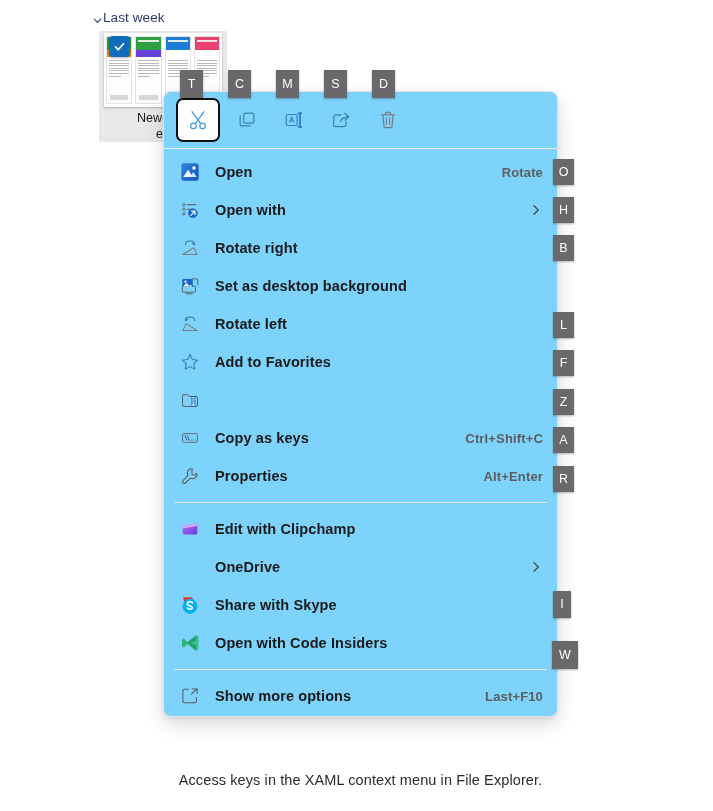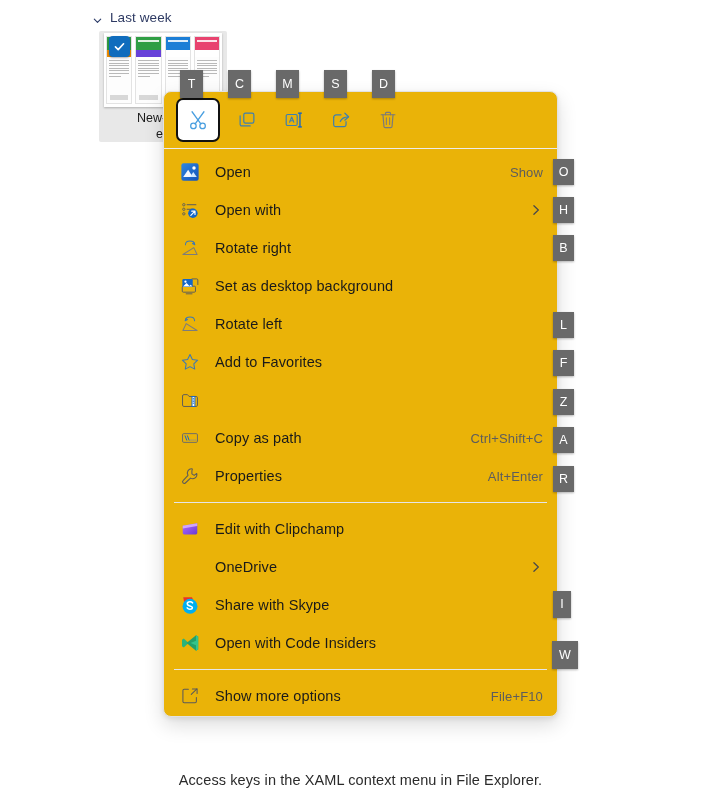--- a/index.html
+++ b/index.html
@@ -16,21 +16,20 @@
     -webkit-font-smoothing: antialiased;
   }
 
   
   #group-header {
     position: absolute;
     left: 92px;
     top: 10px;
     display: flex;
     align-items: center;
-    gap: 7px;
   }
   #group-header .chev {
     width: 11px;
     height: 11px;
     display: block;
     color: #2b3a67;
   }
   #group-header .glabel {
     font-size: 13.5px;
     color: #2e3a63;
@@ -145,26 +144,27 @@
     font-family: "Liberation Sans", sans-serif;
   }
 
   
   #flyout {
     position: absolute;
     left: 163px;
     top: 91px;
     width: 393px;
     height: 624px;
-    background: #eab308;
+    background: #7dd3fc;
     border: 1px solid #e2e2e2;
     border-radius: 8px;
     box-shadow: 0 8px 20px rgba(0,0,0,.14), 0 2px 5px rgba(0,0,0,.08);
     overflow: hidden;
     z-index: 20;
+    font-weight: bold;
   }
 
   
   #command-bar {
     position: relative;
     height: 56px;
     border-bottom: 1px solid #ececec;
     display: flex;
     align-items: center;
     padding-left: 12px;
@@ -415,21 +415,21 @@
                 <stop offset="1" stop-color="#1451b8"></stop>
               </linearGradient>
             </defs>
           <rect x="1.5" y="1.5" width="19" height="19" rx="2.4" fill="url(#gp)"></rect>
           <path d="M3.5 16.5 L9 8.5 L14 16.5 Z" fill="#ffffff" opacity=".95"></path>
           <path d="M11 16.5 L14.6 11 L18.5 16.5 Z" fill="#cfe6ff"></path>
           <circle cx="15.4" cy="6.6" r="1.9" fill="#ffffff"></circle>
         </svg>
       </span>
       <span class="mi-label">Open</span>
-      <span class="mi-accel">Show</span>
+      <span class="mi-accel">Rotate</span>
     </div>
 
     <div class="mi">
       <span class="mi-icon">
         <svg width="20" height="20" viewBox="0 0 22 22" fill="none">
           <circle cx="4.2" cy="5.2" r="1.3" stroke="#5a5a5a" stroke-width="1"></circle>
           <circle cx="4.2" cy="10.2" r="1.3" stroke="#5a5a5a" stroke-width="1"></circle>
           <circle cx="4.2" cy="15.2" r="1.3" stroke="#5a5a5a" stroke-width="1"></circle>
           <path d="M7.8 5.2 H17.5 M7.8 10.2 H14.5" stroke="#5a5a5a" stroke-width="1.1" stroke-linecap="round"></path>
           <circle cx="14.2" cy="14.6" r="5.2" fill="#1366c8"></circle>
@@ -500,21 +500,21 @@
     </div>
 
     <div class="mi">
       <span class="mi-icon">
         <svg width="20" height="20" viewBox="0 0 22 22" fill="none">
           <rect x="2.8" y="6.2" width="16.4" height="9.6" rx="1.3" stroke="#6a6a6a" stroke-width="1.05"></rect>
           <path d="M5.6 8.6 L7.4 13.4 M8.2 8.6 L10 13.4" stroke="#1366c8" stroke-width="1.1" stroke-linecap="round"></path>
           <path d="M11.6 13.3 H12.6 M14 13.3 H15 M16.4 13.3 H17.4" stroke="#8c8c8c" stroke-width="1.1" stroke-linecap="round"></path>
         </svg>
       </span>
-      <span class="mi-label">Copy as path</span>
+      <span class="mi-label">Copy as keys</span>
       <span class="mi-accel">Ctrl+Shift+C</span>
     </div>
 
     <div class="mi">
       <span class="mi-icon">
         <svg width="20" height="20" viewBox="0 0 22 22" fill="none" stroke="#5a5a5a" stroke-width="1.15" stroke-linecap="round" stroke-linejoin="round">
           <path d="M13.6 3.2 A4.6 4.6 0 0 0 8.8 10.2 L3.4 16.1 A1.8 1.8 0 0 0 5.9 18.7 L11.6 13.3 A4.6 4.6 0 0 0 18.4 8.2 L15.6 10.3 L13.1 8.6 L13.1 5.4 Z"></path>
         </svg>
       </span>
       <span class="mi-label">Properties</span>
@@ -580,18 +580,18 @@
   <div class="menu-section">
     <div class="mi">
       <span class="mi-icon">
         <svg width="20" height="20" viewBox="0 0 22 22" fill="none" stroke="#5a5a5a" stroke-width="1.15" stroke-linecap="round" stroke-linejoin="round">
           <path d="M9.2 3.6 H4.6 A1.4 1.4 0 0 0 3.2 5 V17 A1.4 1.4 0 0 0 4.6 18.4 H16.6 A1.4 1.4 0 0 0 18 17 V12.6"></path>
           <path d="M12.4 9.2 L18.6 3.2"></path>
             <path d="M13.6 3.2 H18.8 V8.2"></path>
         </svg>
       </span>
       <span class="mi-label">Show more options</span>
-      <span class="mi-accel">File+F10</span>
+      <span class="mi-accel">Last+F10</span>
     </div>
   </div>
 </div>
 
 <div id="caption">Access keys in the XAML context menu in File Explorer.</div>
 
 </body></html>

